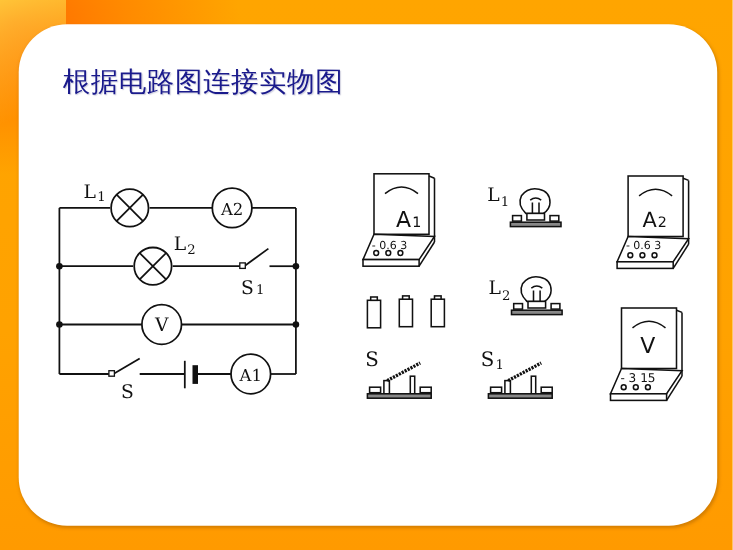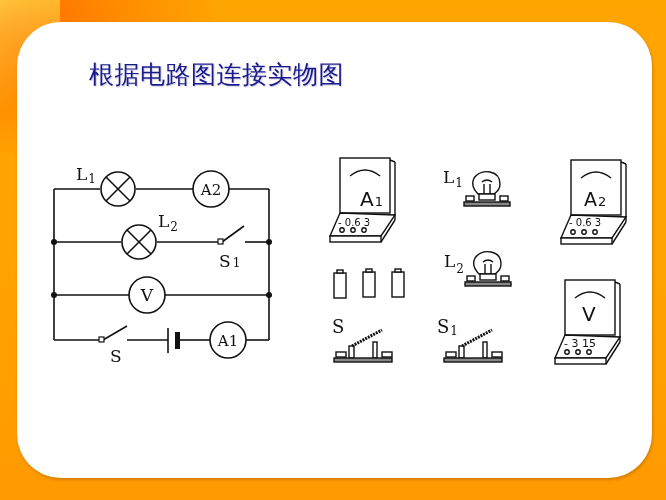--- a/index.html
+++ b/index.html
@@ -19,21 +19,20 @@
   .panel {
     position:absolute; left:17px; top:22px; width:635px; height:456px;
     background:#fff; border-radius:44px;
     box-shadow: 1px 2px 3px rgba(160,90,0,0.45);
   }
   .title {
     position:absolute; left:57px; top:58px;
     font-family: Liberation Sans, sans-serif;
     font-size:25px; color:#1a1a8c; letter-spacing:0.5px;
     text-shadow: 1px 1px 1px rgba(120,120,160,0.35);
-    margin-left: 32px;
   }
   svg text { font-family: "DejaVu Serif", serif; }
   .lbl { font-family:"DejaVu Serif", serif; font-size:17px; fill:#111; }
   .sub { font-size:12px; }
   .mtxt { font-family:"DejaVu Sans", sans-serif; fill:#111; }
 </style>
 </head>
 <body>
 
 <div class="bg-glow"></div>

